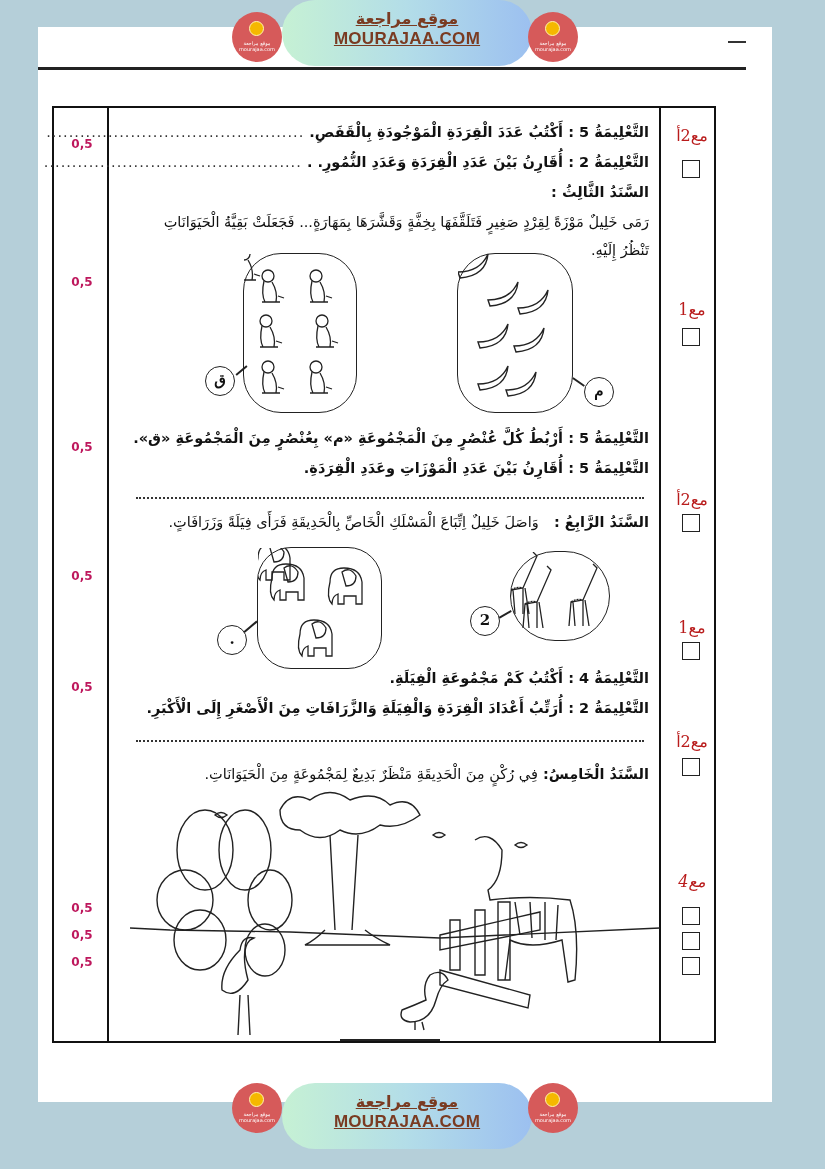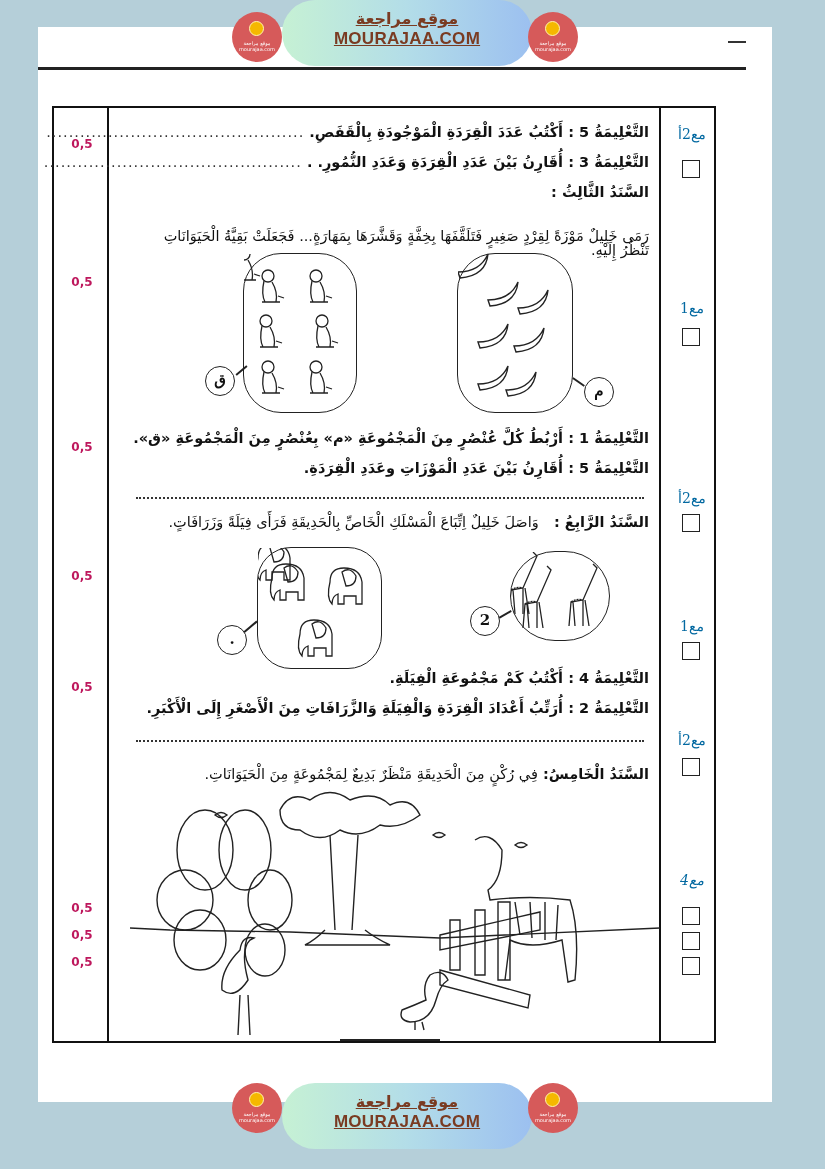--- a/index.html
+++ b/index.html
@@ -4,21 +4,21 @@
 <style>
   * { box-sizing: border-box; margin: 0; padding: 0; }
   html, body { width: 825px; height: 1169px; overflow: hidden; }
   body { background: #b5cfd9; position: relative; font-family: "DejaVu Sans", sans-serif; }
   .paper { position: absolute; left: 38px; top: 27px; width: 734px; height: 1075px; background: #ffffff; }
   .top-rule { position: absolute; left: 38px; top: 67px; width: 708px; height: 3px; background: #222; }
   .top-dash { position: absolute; left: 728px; top: 41px; width: 18px; height: 2px; background: #333; }
   .frame { position: absolute; left: 52px; top: 106px; width: 664px; height: 937px; border: 2px solid #111; }
   .vline { position: absolute; top: 106px; height: 937px; width: 2px; background: #111; }
   .score { position: absolute; left: 62px; width: 40px; font-family: "DejaVu Sans", sans-serif; font-size: 12px; font-weight: bold; color: #be185d; text-align: center; }
-  .crit { position: absolute; left: 672px; width: 40px; font-family: "DejaVu Serif", serif; font-size: 14px; color: #0369a1; text-align: center; direction: rtl; }
+  .crit { position: absolute; left: 672px; width: 40px; font-family: "DejaVu Serif", serif; font-size: 16px; color: #b91c1c; text-align: center; direction: rtl; }
   .cbox { position: absolute; left: 682px; width: 18px; height: 18px; border: 1.5px solid #222; background: #fff; }
   .line { position: absolute; right: 176px; direction: rtl; text-align: right; font-family: "DejaVu Sans", sans-serif; font-size: 14.5px; font-weight: bold; color: #111; white-space: nowrap; }
   .dots { display: inline-block; color: #333; font-weight: normal; letter-spacing: 1px; }
   .sep { position: absolute; left: 136px; width: 508px; border-top: 2px dotted #333; }
   .group { position: absolute; border: 1.6px solid #222; border-radius: 38px; background: #fff; }
   .tag { position: absolute; width: 30px; height: 30px; border: 1.6px solid #222; border-radius: 50%; background: #fff; text-align: center; line-height: 27px; font-size: 15px; font-weight: bold; color: #111; font-family: "DejaVu Serif", serif; }
   .connector { position: absolute; height: 1.5px; background: #222; transform-origin: left center; }
   .pic { position: absolute; }
   .scene { position: absolute; left: 130px; top: 790px; width: 530px; height: 250px; }
   .page-num { position: absolute; left: 380px; top: 1106px; width: 22px; height: 22px; border: 1.5px solid #333; border-radius: 50%; font-size: 12px; font-weight: bold; font-style: italic; text-align: center; line-height: 19px; color: #111; font-family: Liberation Serif, serif; }
@@ -72,24 +72,24 @@
 <div class="crit" style="top:618px;">مع1</div>
 <div class="cbox" style="top:642px;"></div>
 <div class="crit" style="top:732px;">مع2أ</div>
 <div class="cbox" style="top:758px;"></div>
 <div class="crit" style="top:872px;font-style:italic;">مع4</div>
 <div class="cbox" style="top:907px;"></div>
 <div class="cbox" style="top:932px;"></div>
 <div class="cbox" style="top:957px;"></div>
 
 <div class="line" style="top:124px;"><span>التَّعْلِيمَةُ 5 : أَكْتُبُ عَدَدَ الْقِرَدَةِ الْمَوْجُودَةِ بِالْقَفَصِ.</span> <span class="dots">..............................................</span></div>
-<div class="line" style="top:154px;"><span>التَّعْلِيمَةُ 3 : أُقَارِنُ بَيْنَ عَدَدِ الْقِرَدَةِ وَعَدَدِ النُّمُورِ. .</span> <span class="dots">..............................................</span></div>
+<div class="line" style="top:154px;"><span>التَّعْلِيمَةُ 2 : أُقَارِنُ بَيْنَ عَدَدِ الْقِرَدَةِ وَعَدَدِ النُّمُورِ. .</span> <span class="dots">..............................................</span></div>
 
 <div class="line" style="top:184px;">السَّنَدُ الثَّالِثُ :</div>
-<div class="line" style="top:228px;font-weight:normal;">رَمَى خَلِيلٌ مَوْزَةً لِقِرْدٍ صَغِيرٍ فَتَلَقَّفَهَا بِخِفَّةٍ وَقَشَّرَهَا بِمَهَارَةٍ... فَجَعَلَتْ بَقِيَّةُ الْحَيَوَانَاتِ</div>
+<div class="line" style="top:214px;font-weight:normal;">رَمَى خَلِيلٌ مَوْزَةً لِقِرْدٍ صَغِيرٍ فَتَلَقَّفَهَا بِخِفَّةٍ وَقَشَّرَهَا بِمَهَارَةٍ... فَجَعَلَتْ بَقِيَّةُ الْحَيَوَانَاتِ</div>
 <div class="line" style="top:242px;font-weight:normal;">تَنْظُرُ إِلَيْهِ.</div>
 
 <div class="group" style="left:243px;top:253px;width:114px;height:160px;">
   <svg class="pic" width="114" height="160" viewBox="0 0 114 160">
     <g fill="none" stroke="#222" stroke-width="1.3">
       <g id="mk">
           <circle cx="0" cy="0" r="6"></circle>
           <path d="M-4 5 Q-7 18 -3 26 L8 26 Q10 16 4 6 M-6 26 L12 26 M10 20 L16 22"></path>
         </g>
       <use href="#mk" x="24" y="22"></use>
@@ -115,21 +115,21 @@
       <use href="#bn" x="20" y="70"></use>
         <use href="#bn" x="56" y="74"></use>
       <use href="#bn" x="20" y="112"></use>
         <use href="#bn" x="48" y="118"></use>
     </g>
   </svg>
 </div>
 <div class="connector" style="left:573px;top:377px;width:14px;transform:rotate(35deg);"></div>
 <div class="tag" style="left:584px;top:377px;">م</div>
 
-<div class="line" style="top:430px;">التَّعْلِيمَةُ 1 : أَرْبُطُ كُلَّ عُنْصُرٍ مِنَ الْمَجْمُوعَةِ «م» بِعُنْصُرٍ مِنَ الْمَجْمُوعَةِ «ق».</div>
+<div class="line" style="top:430px;">التَّعْلِيمَةُ 5 : أَرْبُطُ كُلَّ عُنْصُرٍ مِنَ الْمَجْمُوعَةِ «م» بِعُنْصُرٍ مِنَ الْمَجْمُوعَةِ «ق».</div>
 <div class="line" style="top:460px;">التَّعْلِيمَةُ 5 : أُقَارِنُ بَيْنَ عَدَدِ الْمَوْزَاتِ وعَدَدِ الْقِرَدَةِ.</div>
 
 <div class="sep" style="top:497px;"></div>
 
 <div class="line" style="top:514px;"><span>السَّنَدُ الرَّابِعُ :</span>&nbsp;&nbsp; <span style="font-weight:normal;">وَاصَلَ خَلِيلٌ اِتِّبَاعَ الْمَسْلَكِ الْخَاصِّ بِالْحَدِيقَةِ فَرَأَى فِيَلَةً وَزَرَافَاتٍ.</span></div>
 
 <div class="group" style="left:257px;top:547px;width:125px;height:122px;border-radius:34px;">
   <svg class="pic" width="125" height="122" viewBox="0 0 125 122">
     <g fill="none" stroke="#222" stroke-width="1.3">
       <g id="el">

